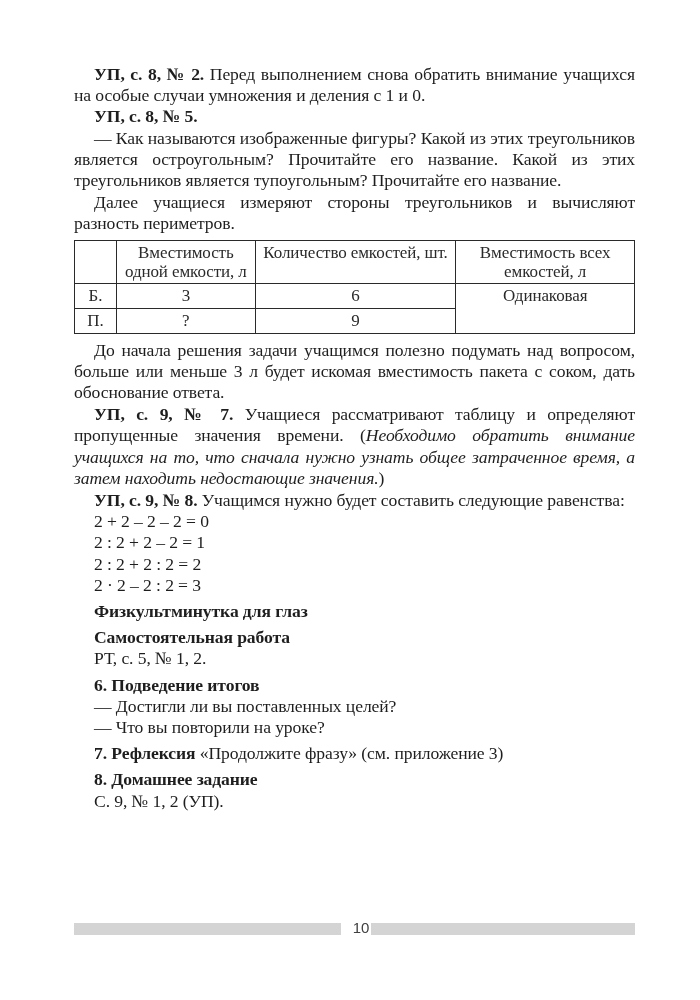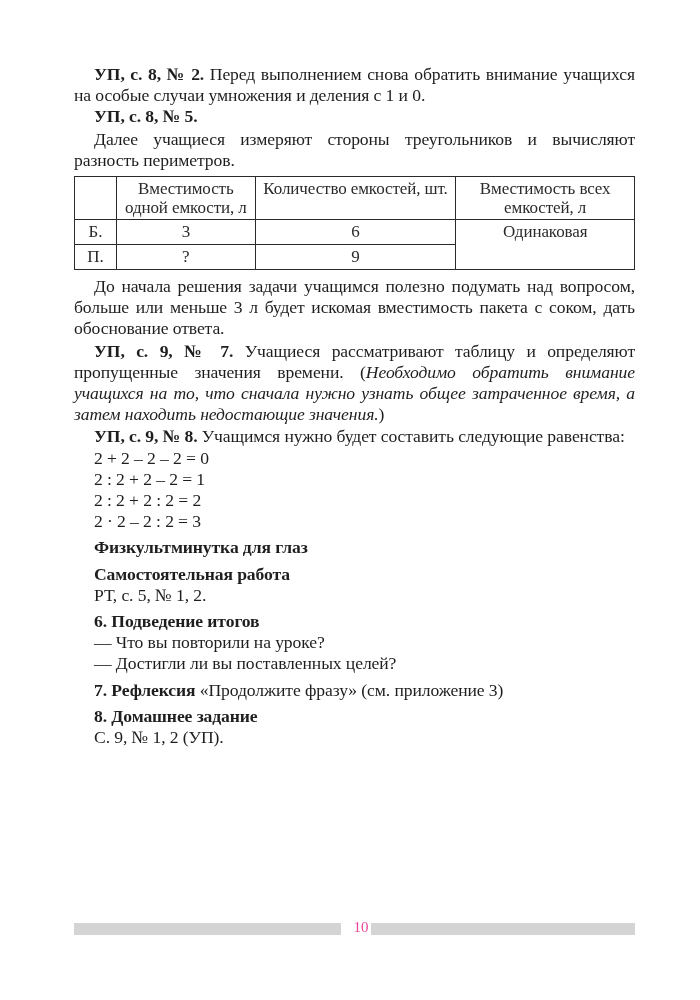--- a/index.html
+++ b/index.html
@@ -73,34 +73,35 @@
       background: #d4d4d4;
     }
     .footer .bar.left { left: 0; width: 267px; }
     .footer .bar.right { left: 297px; width: 264px; }
     .footer .num {
       position: absolute;
       left: 267px;
       width: 40px;
       top: -3px;
       text-align: center;
-      font-family: Liberation Serif, serif;
+      font-family: Liberation Sans, sans-serif;
       font-size: 15px;
-      color: #ec4899;
+      color: #404040;
     }
   </style>
 </head>
 <body>
 
 <div class="page">
 
   <p class="indent"><b>УП, с. 8, № 2.</b><span> Перед выполнением снова обратить внимание учащихся на особые случаи умножения и деления с 1 и 0.</span></p>
 
   <p class="indent"><b>УП, с. 8, № 5.</b></p>
 
+  <p class="indent">— Как называются изображенные фигуры? Какой из этих треугольников является остроугольным? Прочитайте его название. Какой из этих треугольников является тупоугольным? Прочитайте его название.</p>
 
   <p class="indent gap">Далее учащиеся измеряют стороны треугольников и вычисляют разность периметров.</p>
 
 
   <table class="data">
     <colgroup>
       <col style="width:42px">
       <col style="width:139px">
       <col style="width:201px">
       <col style="width:179px">
@@ -138,22 +139,22 @@
     <p class="eq">2 : 2 + 2 : 2 = 2</p>
     <p class="eq">2 · 2 – 2 : 2 = 3</p>
   </div>
 
   <p class="section-title">Физкультминутка для глаз</p>
 
   <p class="section-title">Самостоятельная работа</p>
   <p class="plain">РТ, с. 5, № 1, 2.</p>
 
   <p class="section-title">6. Подведение итогов</p>
+  <p class="plain">— Достигли ли вы поставленных целей?</p>
   <p class="plain">— Что вы повторили на уроке?</p>
-  <p class="plain">— Достигли ли вы поставленных целей?</p>
 
   <p class="section-title" style="font-weight:normal"><b>7. Рефлексия</b><span> «Продолжите фразу» (см. приложение 3)</span></p>
 
   <p class="section-title">8. Домашнее задание</p>
   <p class="plain">С. 9, № 1, 2 (УП).</p>
 
 </div>
 
 <div class="footer">
   <div class="bar left"></div>

